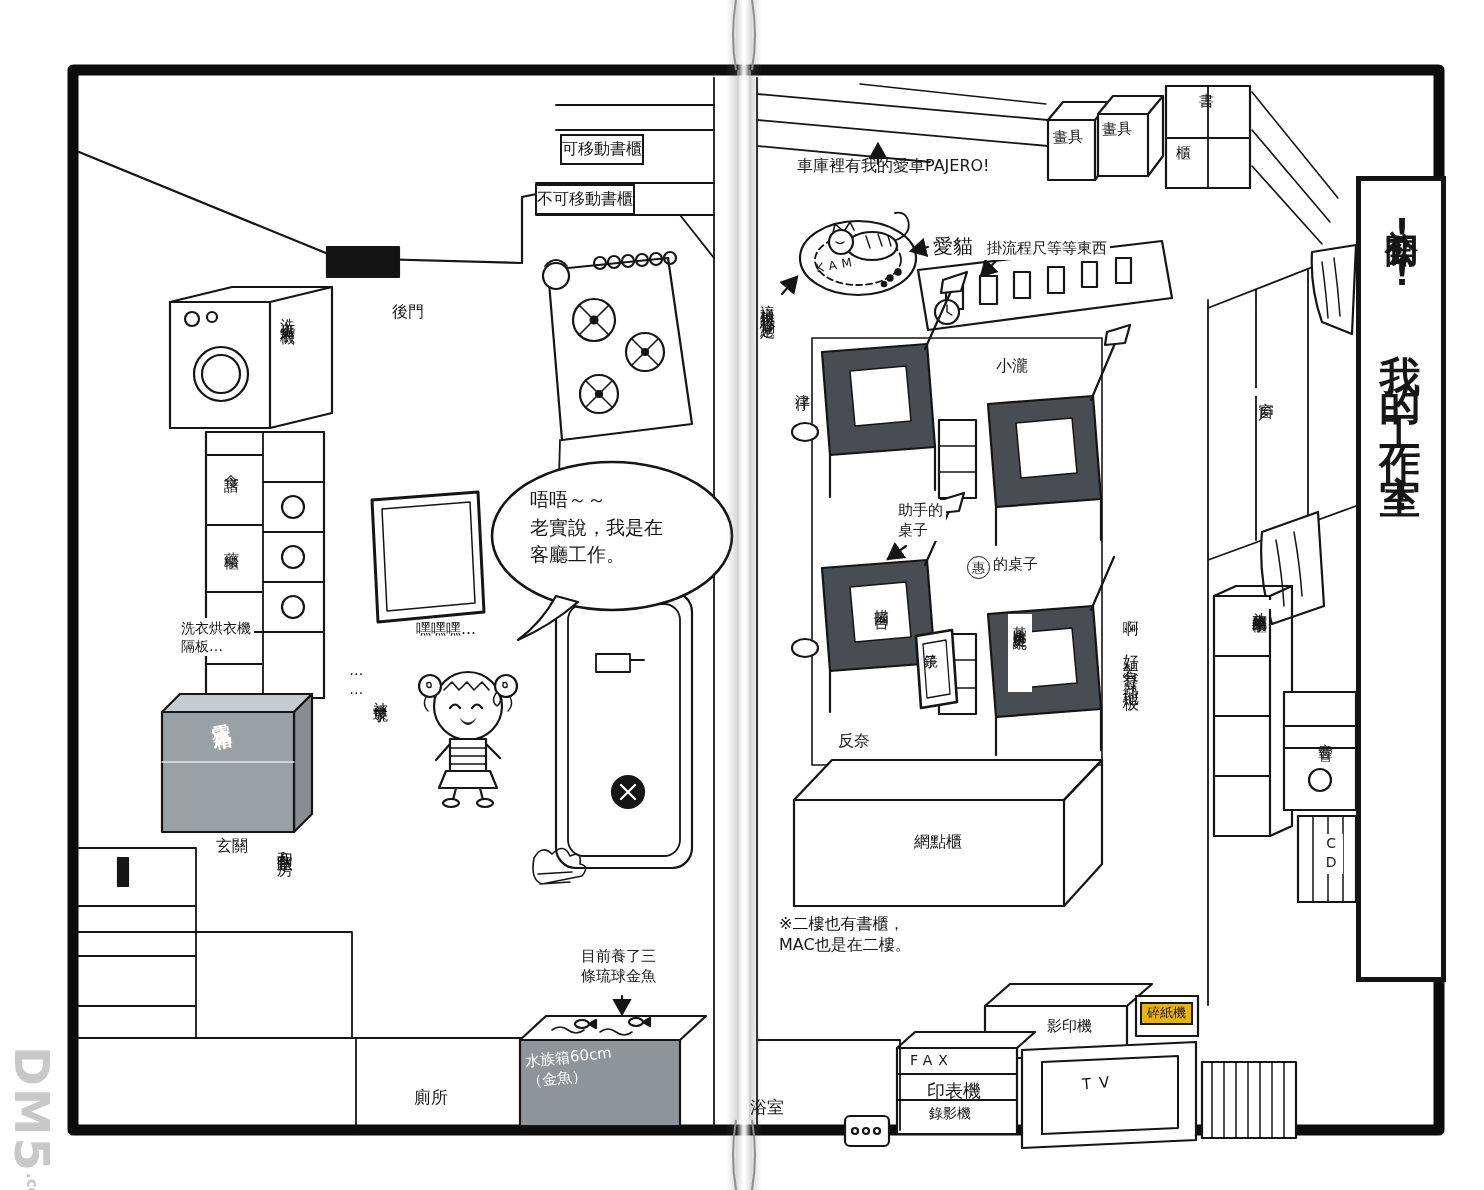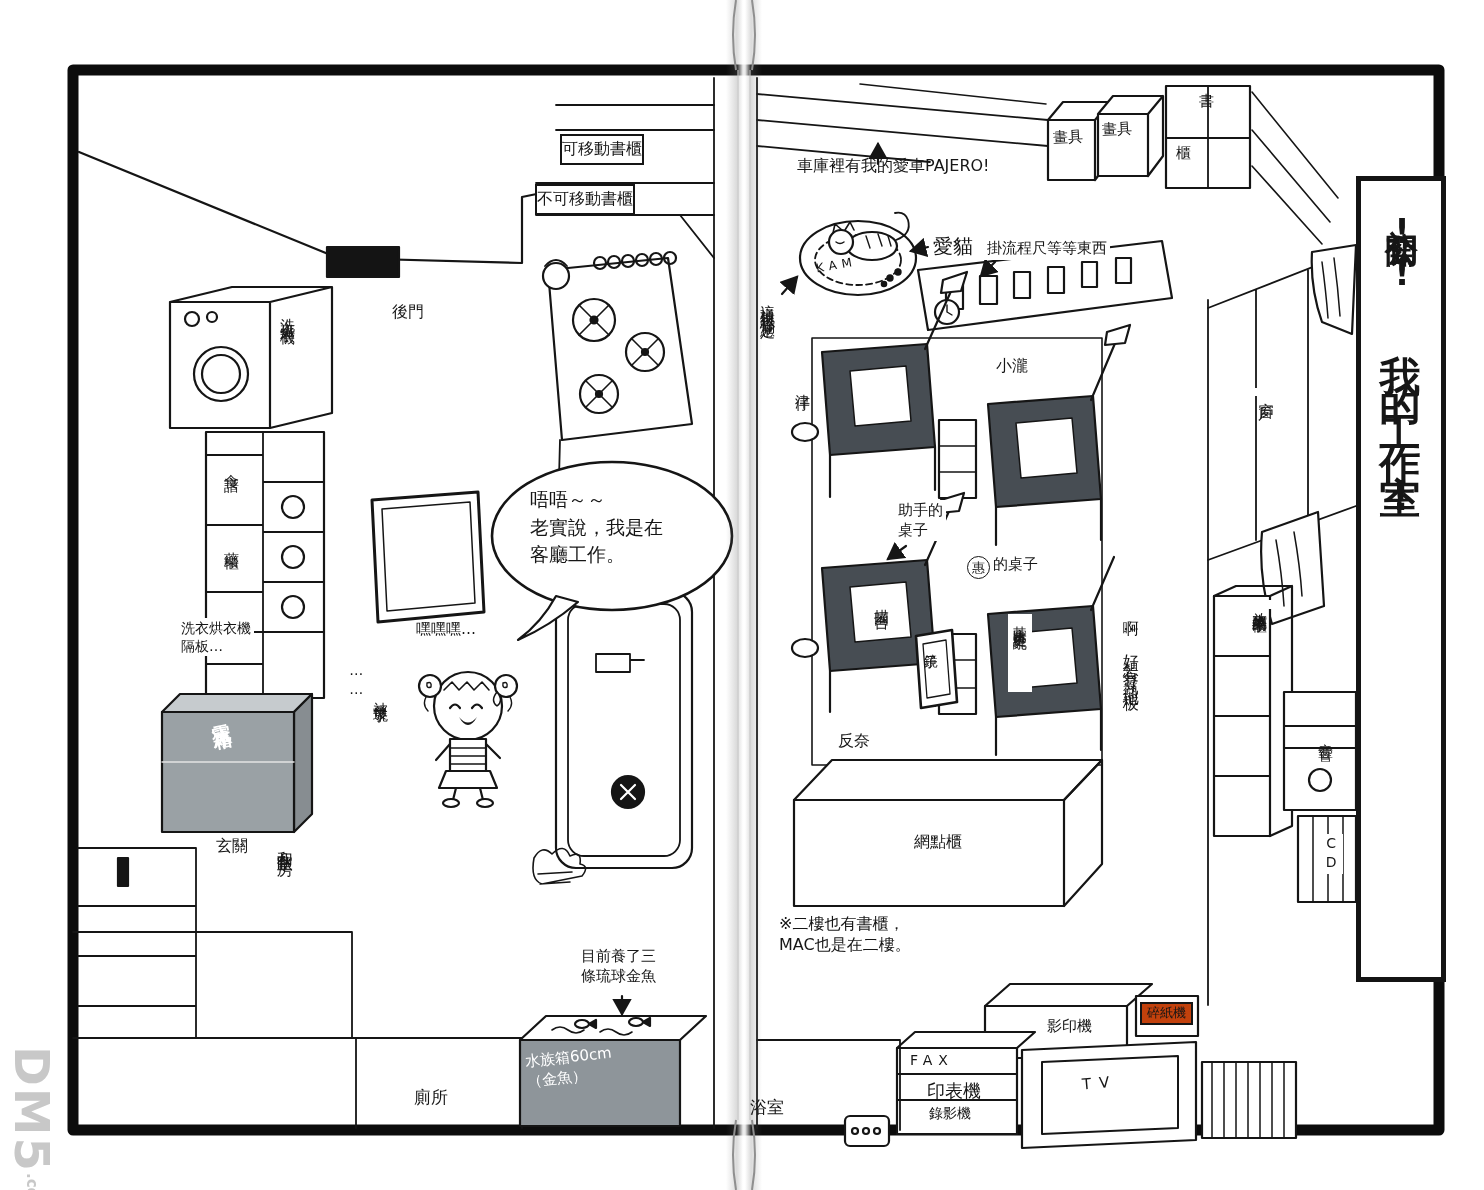--- a/index.html
+++ b/index.html
@@ -2,21 +2,21 @@
 <html><head>
 <meta charset="utf-8">
 <style>
   html,body{margin:0;padding:0;background:#fff;}
   .page{position:relative;width:1484px;height:1190px;background:#fff;overflow:hidden;
         font-family:"DejaVu Sans","Liberation Sans",sans-serif;color:#161616;}
   svg{position:absolute;left:0;top:0;}
   .lbl{position:absolute;font-size:15px;line-height:1.3;white-space:pre-line;z-index:6;color:#161616;}
   .v{writing-mode:vertical-rl;text-orientation:upright;letter-spacing:3px;}
   .bd{border:2.5px solid #151515;background:#fff;padding:3px 0;white-space:nowrap;}
-  .bd2{border:2px solid #151515;background:#c2410c;padding:1px 5px;white-space:nowrap;}
+  .bd2{border:2px solid #151515;background:#eab308;padding:1px 5px;white-space:nowrap;}
   .bg{background:#fff;padding:1px 3px;}
   .circ{display:inline-block;width:21px;height:21px;border:1.6px solid #151515;border-radius:50%;
         text-align:center;line-height:21px;font-size:13px;margin-right:3px;vertical-align:-3px;background:#fff;}
   .fold{position:absolute;left:726px;top:0;width:36px;height:1190px;z-index:5;pointer-events:none;
         background:linear-gradient(90deg,rgba(110,110,110,0) 0%,rgba(110,110,110,.25) 30%,
         rgba(255,255,255,.92) 47%,rgba(255,255,255,.92) 53%,rgba(110,110,110,.25) 70%,rgba(110,110,110,0) 100%);}
   .foldcurves{z-index:6;pointer-events:none;}
   .title-panel{position:absolute;left:1356px;top:176px;width:90px;height:806px;background:#fff;
         border:5px solid #141414;box-sizing:border-box;z-index:7;display:flex;flex-direction:column;
         align-items:center;gap:26px;padding-top:22px;}

